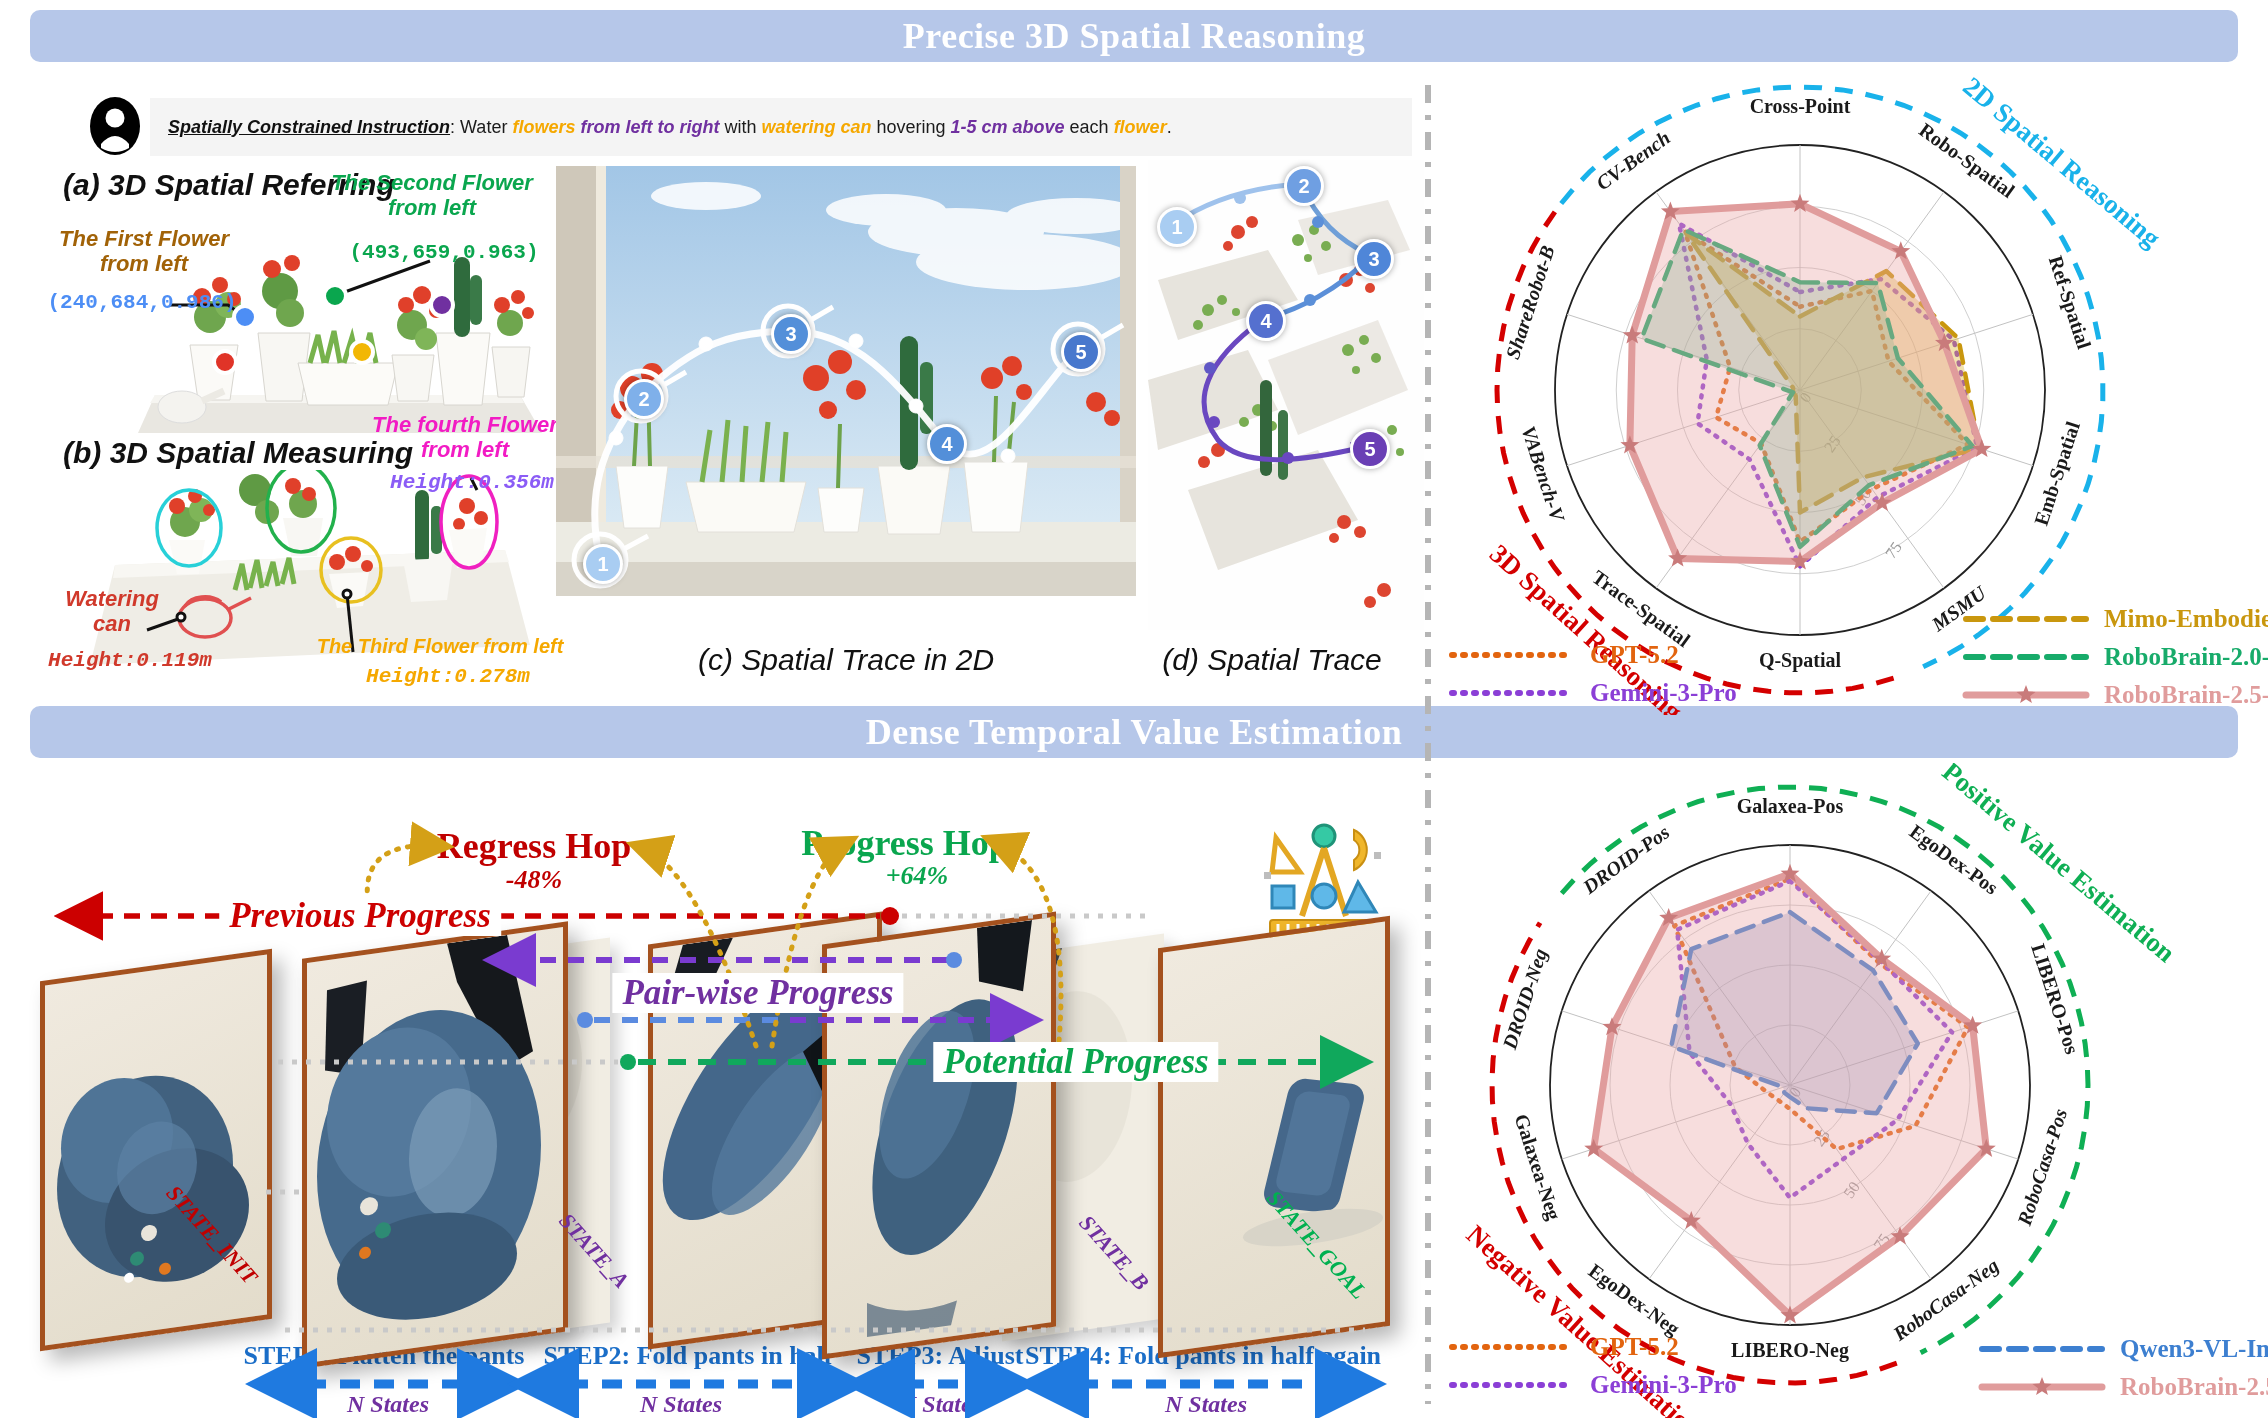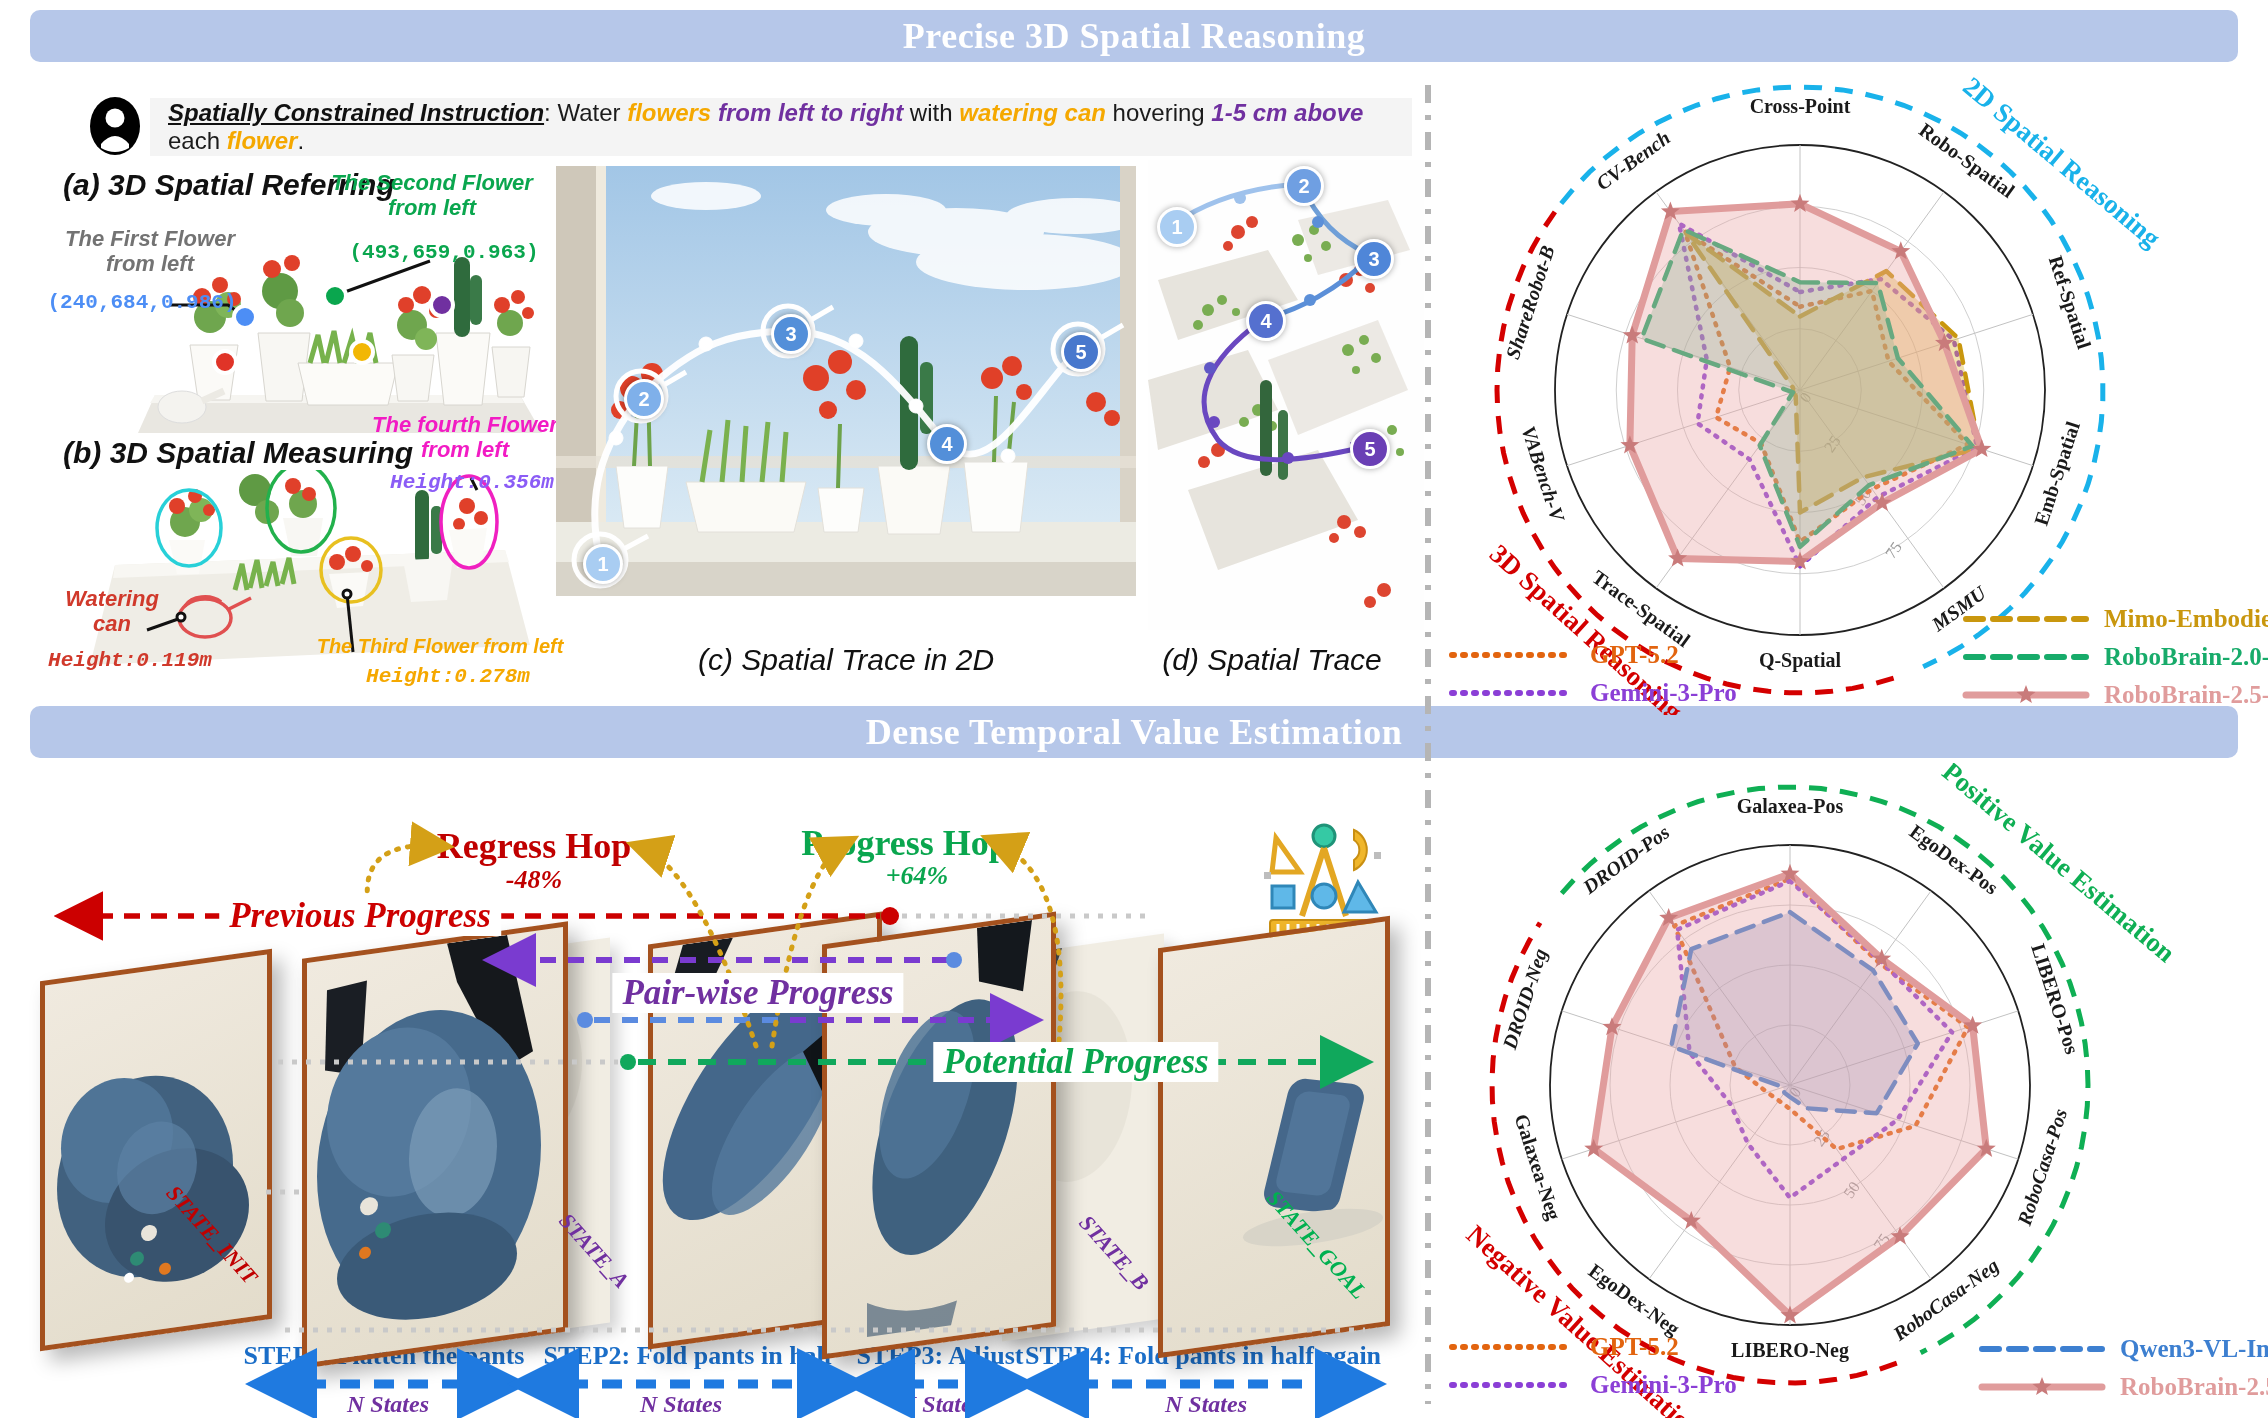--- a/index.html
+++ b/index.html
@@ -4,21 +4,21 @@
 <style>
   html,body{margin:0;padding:0;background:#fff;}
   #root{position:relative;width:2268px;height:1418px;background:#fff;overflow:hidden;
         font-family:"Liberation Sans",sans-serif;}
   .abs{position:absolute;}
   .ctr{transform:translate(-50%,-50%);}
   .banner{left:30px;width:2208px;height:52px;background:#b6c7e9;border-radius:10px;
           display:flex;align-items:center;justify-content:center;}
   .banner span{font-family:"Liberation Serif",serif;font-weight:bold;font-size:36px;color:#fff;letter-spacing:.5px;}
   .instr{left:150px;top:98px;width:1262px;height:58px;background:#f4f4f4;display:flex;align-items:center;padding-left:18px;box-sizing:border-box;}
-  .instr .t{font-size:24px;color:#1b1b1b;}
+  .instr .t{font-size:18px;color:#1b1b1b;}
   .instr .title{font-weight:bold;font-style:italic;text-decoration:underline;color:#111;}
   .hd{font-size:30px;font-weight:bold;font-style:italic;color:#111;white-space:nowrap;}
   .lbl{white-space:pre-line;text-align:center;font-weight:bold;font-style:italic;font-size:22px;line-height:1.12;}
   .mono{font-family:"Liberation Mono",monospace;font-weight:bold;font-size:21px;white-space:nowrap;}
   .cap{font-size:30px;font-weight:normal;font-style:italic;color:#111;white-space:nowrap;}
   .serifb{font-family:"Liberation Serif",serif;font-weight:bold;white-space:nowrap;}
   .hop{font-size:36px;}
   .prog{font-size:35px;font-style:italic;background:#fff;padding:0 10px;}
   .step{font-size:26px;color:#1b6ec8;}
   .nstates{font-size:24px;color:#7030a0;font-style:italic;}
@@ -104,21 +104,21 @@
     </g>
     <g stroke="#fff" stroke-width="4">
       <circle cx="115" cy="112" r="11" fill="#4d8ef5"></circle>
       <circle cx="205" cy="91" r="11" fill="#0aa64e"></circle>
       <circle cx="232" cy="147" r="11" fill="#f2b705"></circle>
       <circle cx="312" cy="100" r="11" fill="#7030a0"></circle>
       <circle cx="95" cy="157" r="11" fill="#e03428"></circle>
     </g>
   </svg>
 
-  <div class="abs ctr lbl" style="left:150px;top:252px;color:#737373">The First Flower
+  <div class="abs ctr lbl" style="left:144px;top:252px;color:#a16207">The First Flower
 from left</div>
   <div class="abs ctr mono" style="left:142px;top:302px;color:#4d8ef5">(240,684,0.986)</div>
   <div class="abs ctr lbl" style="left:432px;top:196px;color:#0aa64e">The Second Flower
 from left</div>
   <div class="abs ctr mono" style="left:444px;top:252px;color:#0aa64e">(493,659,0.963)</div>
 
   <div class="abs hd" style="left:63px;top:436px">(b) 3D Spatial Measuring</div>
 
   <svg class="abs" style="left:85px;top:470px" width="450" height="225" viewBox="0 0 450 225">
     <g>

